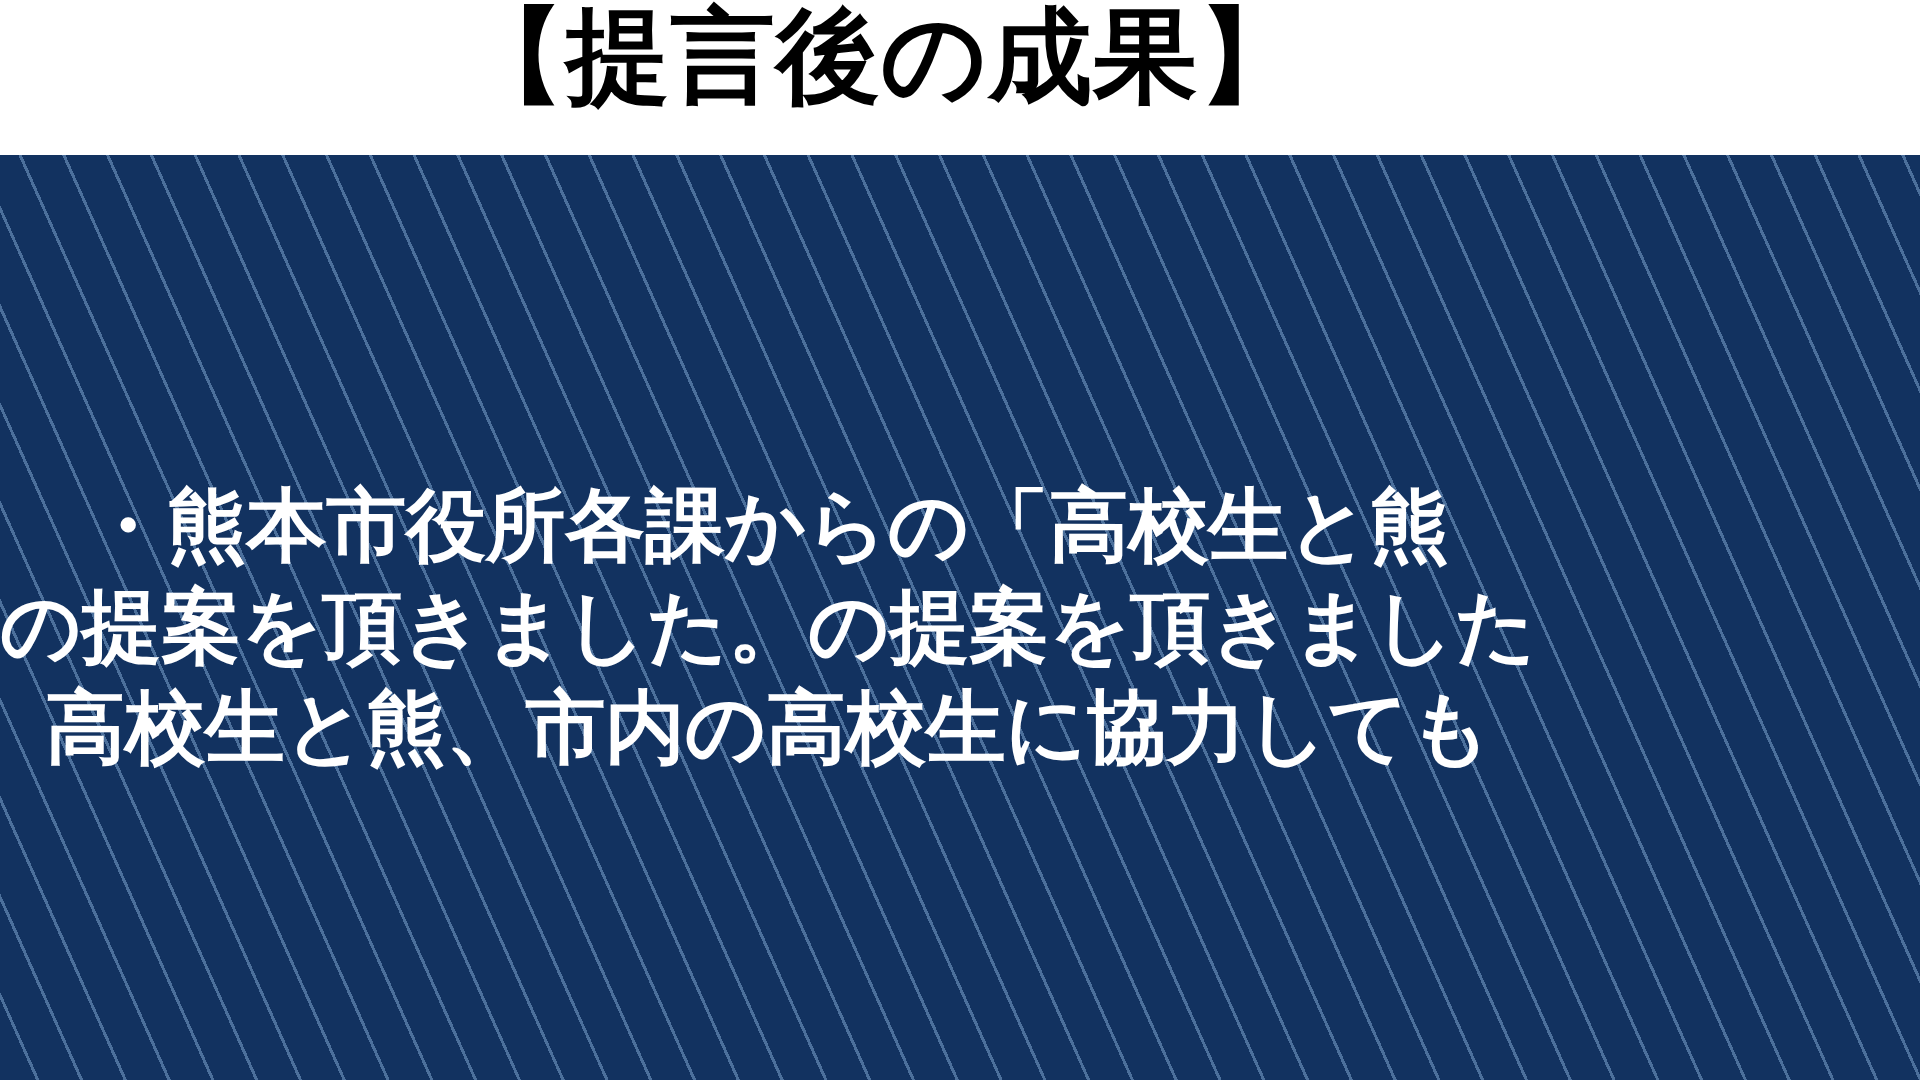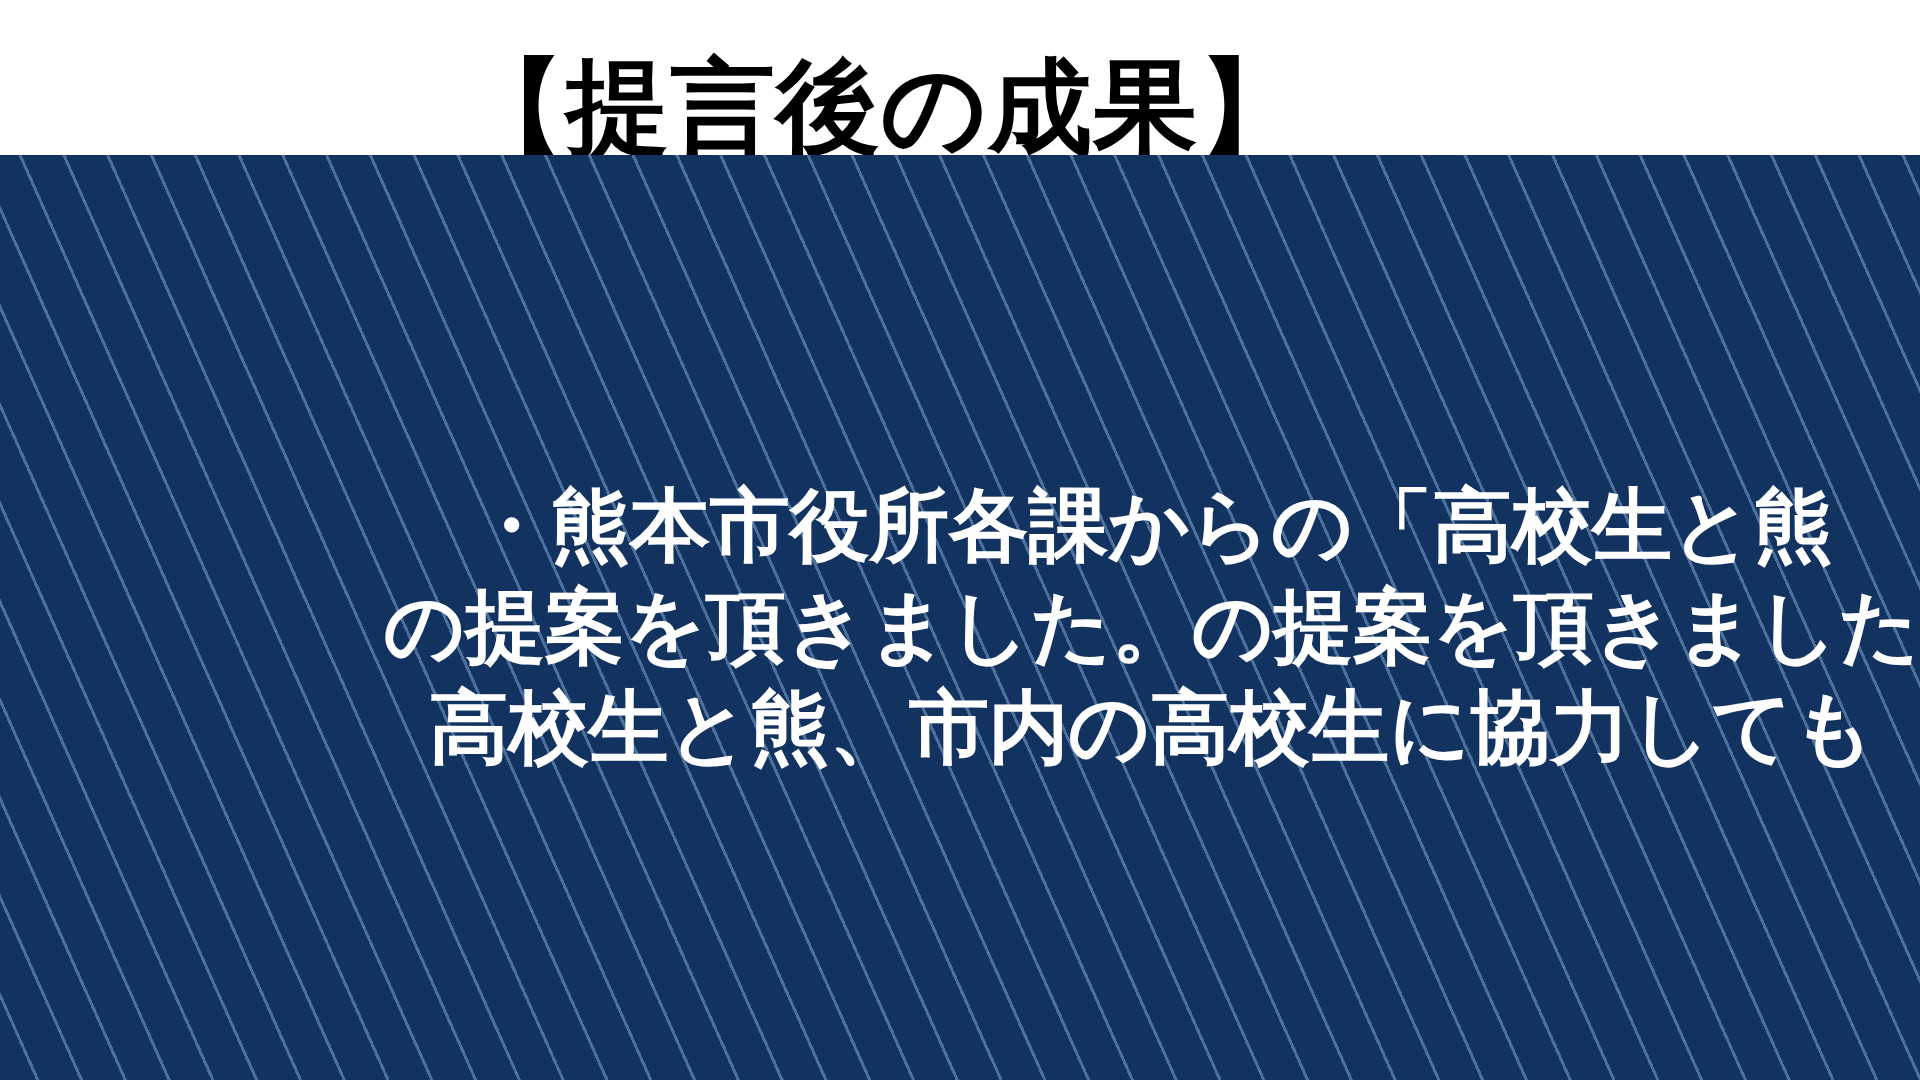--- a/index.html
+++ b/index.html
@@ -24,21 +24,21 @@
 
   
   .header-band {
     position: absolute;
     left: 0;
     top: 0;
     width: 1764px;
     height: 155px;
     background: #ffffff;
     display: flex;
-    align-items: flex-end;
+    align-items: flex-start;
     justify-content: center;
     box-sizing: border-box;
     border-radius: 29px;
   }
 
   .slide-title {
     font-family: "DejaVu Sans", "Liberation Sans", sans-serif;
     font-weight: 700;
     font-size: 104px;
     line-height: 1.0;
@@ -77,21 +77,21 @@
   }
 
   .body-text-wrap {
     position: absolute;
     left: 0;
     top: 0;
     width: 1920px;
     height: 925px;
     display: flex;
     flex-direction: column;
-    align-items: flex-end;
+    align-items: flex-start;
     justify-content: center;
     padding-top: 18px;
     box-sizing: border-box;
   }
 
   .body-lines {
     display: flex;
     flex-direction: column;
   }
 

